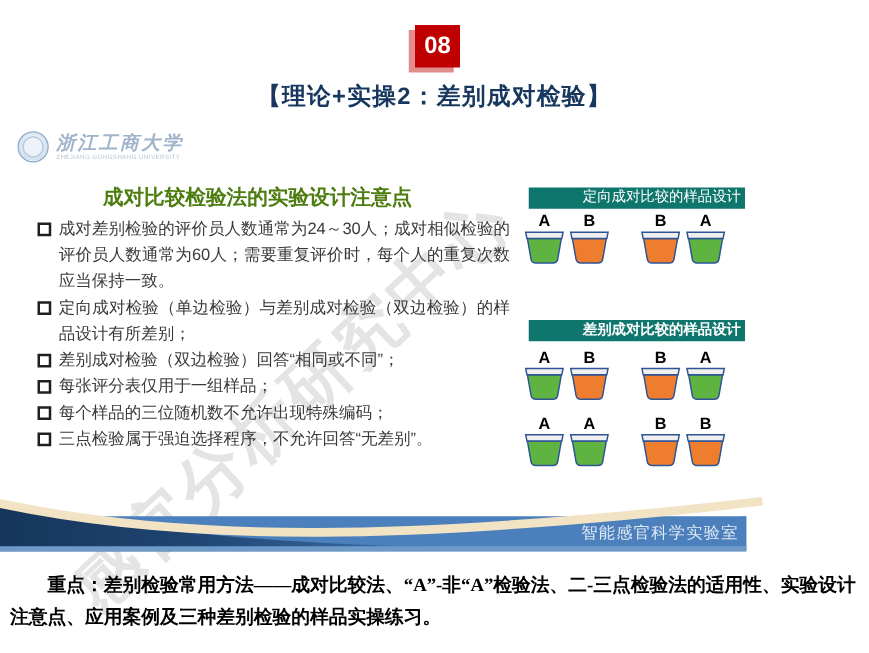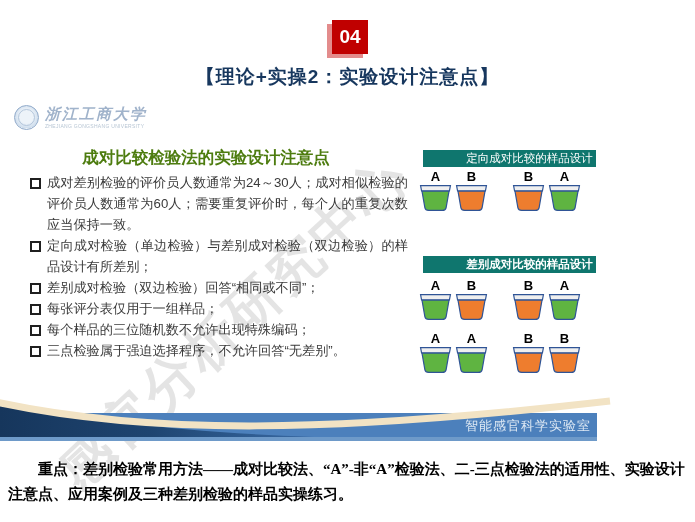--- a/index.html
+++ b/index.html
@@ -50,23 +50,23 @@
     font-family:"Liberation Serif",serif;font-size:13px;letter-spacing:1px;}
 
   .summary{position:absolute;left:8px;top:457px;width:680px;font-family:"Liberation Serif",serif;
     font-weight:bold;font-size:15px;line-height:25px;color:#000;text-indent:2em;z-index:2;}
 </style>
 </head>
 <body>
 
 <div class="slide">
 
-  <div class="badge">04</div>
-
-  <div class="main-title">【理论+实操2：实验设计注意点】</div>
+  <div class="badge">08</div>
+
+  <div class="main-title">【理论+实操2：差别成对检验】</div>
 
   <div class="logo">
     <div class="logo-emblem"></div>
     <div>
       <div class="logo-cn">浙江工商大学</div>
       <div class="logo-en">ZHEJIANG GONGSHANG UNIVERSITY</div>
     </div>
   </div>
 
   <div class="content-heading">成对比较检验法的实验设计注意点</div>

